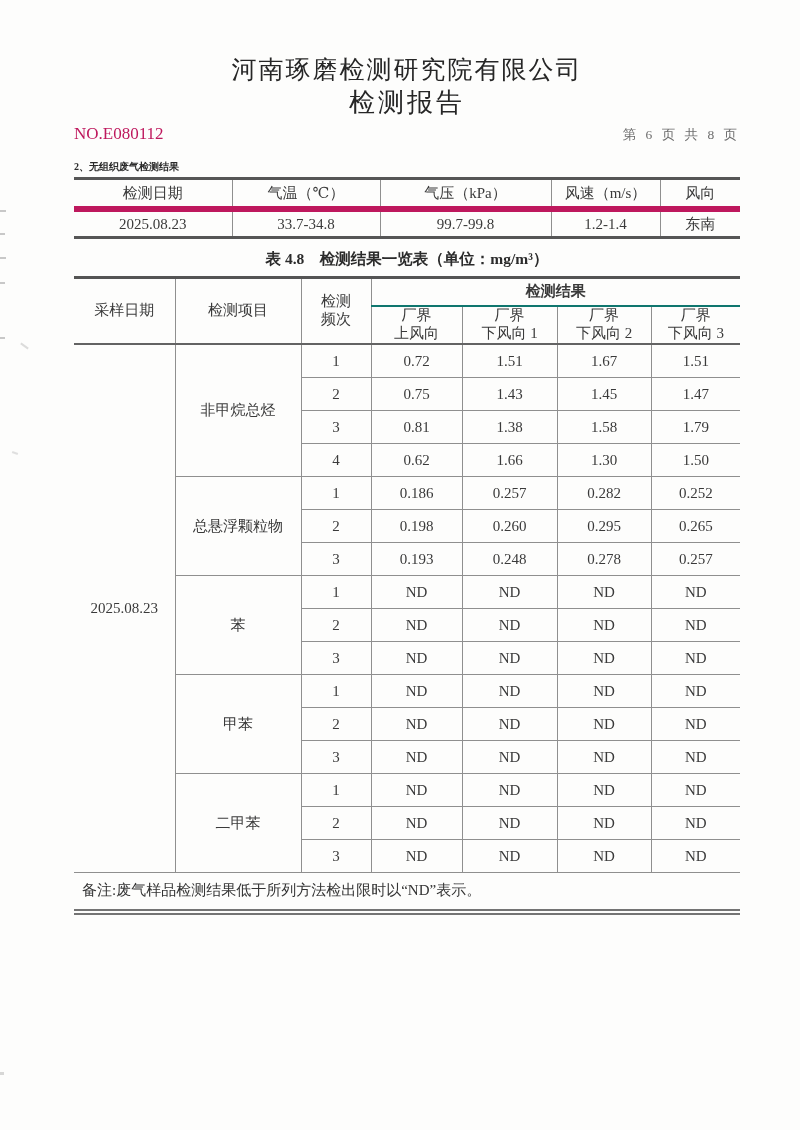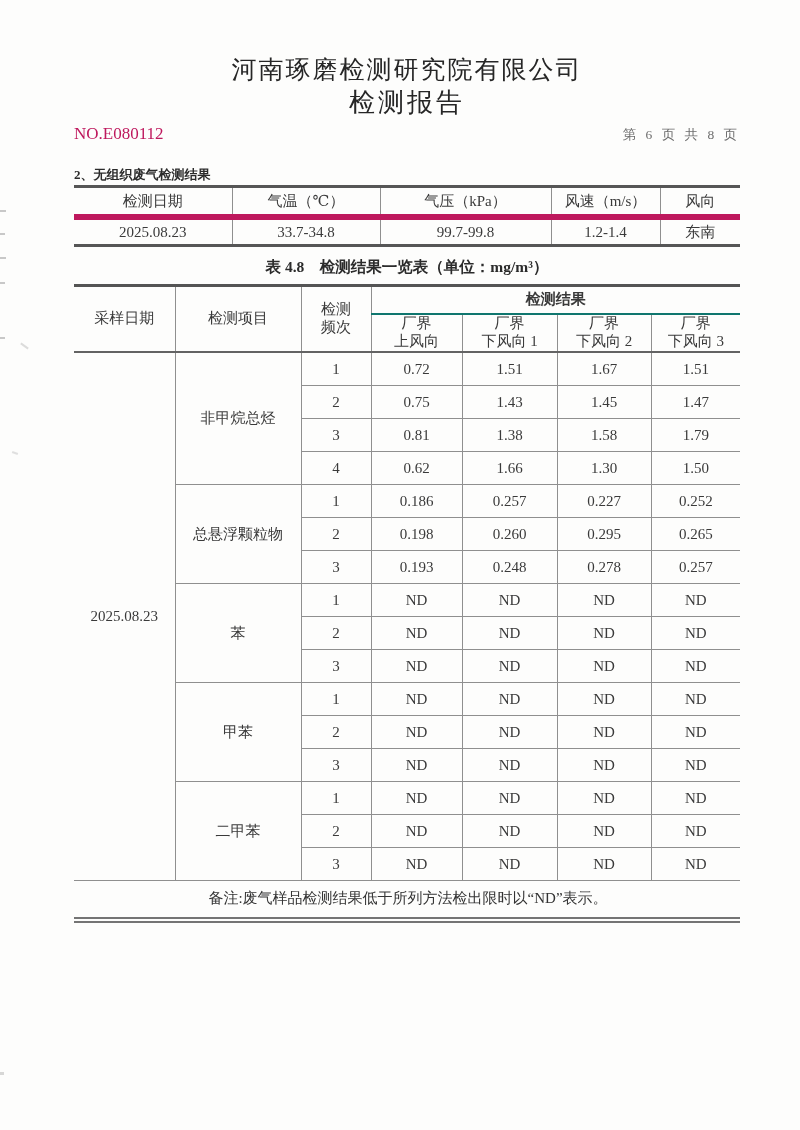--- a/index.html
+++ b/index.html
@@ -22,21 +22,21 @@
     font-size:26px; font-weight:normal; letter-spacing:3px;
     line-height:30px; color:#262626;
   }
   .meta-row {
     margin-top:6px; display:flex; justify-content:space-between;
     align-items:baseline; line-height:20px;
   }
   .report-no { font-size:17px; color:#be185d; }
   .page-info { font-size:13.5px; letter-spacing:3px; color:#6d6d6d; }
   .section-heading {
-    margin-top:20px; font-size:13px; font-weight:bold;
+    margin-top:12px; font-size:10px; font-weight:bold;
     line-height:20px; color:#2b2b2b;
   }
   .caption {
     text-align:center; font-weight:bold; font-size:15.5px;
     line-height:20px; color:#2b2b2b;
   }
   .caption-47 { margin-top:8px; margin-bottom:9px; }
   .caption-48 { margin-top:10px; margin-bottom:7px; }
 
   table { border-collapse:collapse; width:666px; table-layout:fixed; }
@@ -53,21 +53,21 @@
   #t47 td { height:24px; }
 
   
   #t48 { border-top:3px solid #545454; border-bottom:6px double #747474; }
   #t48 th { line-height:1.18; white-space:pre-line; }
   th.hdr-span2 { border-bottom:2px solid #636363; }
   th.hdr-results { height:26px; border-bottom:2px solid #0f766e;font-weight:bold; }
   tr.hdr-row2 th { height:36px; border-bottom:2px solid #636363; }
   #t48 td { height:32px; border-bottom:1px solid #8f8f8f; }
   #t48 td.note-cell {
-    height:auto; text-align:center; padding:8px 6px 9px 8px;
+    height:auto; text-align:left; padding:8px 6px 9px 8px;
     border-bottom:none; border-right:none; font-size:15px; color:#333;
   }
 
   
   .artifact { position:absolute; background:#9d9d9d; opacity:.55; }
   .a1 { left:0; top:210px; width:6px; height:2px; }
   .a2 { left:0; top:233px; width:5px; height:2px; }
   .a3 { left:0; top:257px; width:6px; height:2px; }
   .a4 { left:0; top:282px; width:5px; height:2px; }
   .a5 { left:0; top:337px; width:5px; height:2px; }
@@ -189,21 +189,21 @@
             <td>0.62</td>
             <td>1.66</td>
             <td>1.30</td>
             <td>1.50</td>
           </tr>
           <tr>
             <td rowspan="3">总悬浮颗粒物</td>
             <td>1</td>
             <td>0.186</td>
             <td>0.257</td>
-            <td>0.227</td>
+            <td>0.282</td>
             <td>0.252</td>
           </tr>
           <tr>
             <td>2</td>
             <td>0.198</td>
             <td>0.260</td>
             <td>0.295</td>
             <td>0.265</td>
           </tr>
           <tr>

